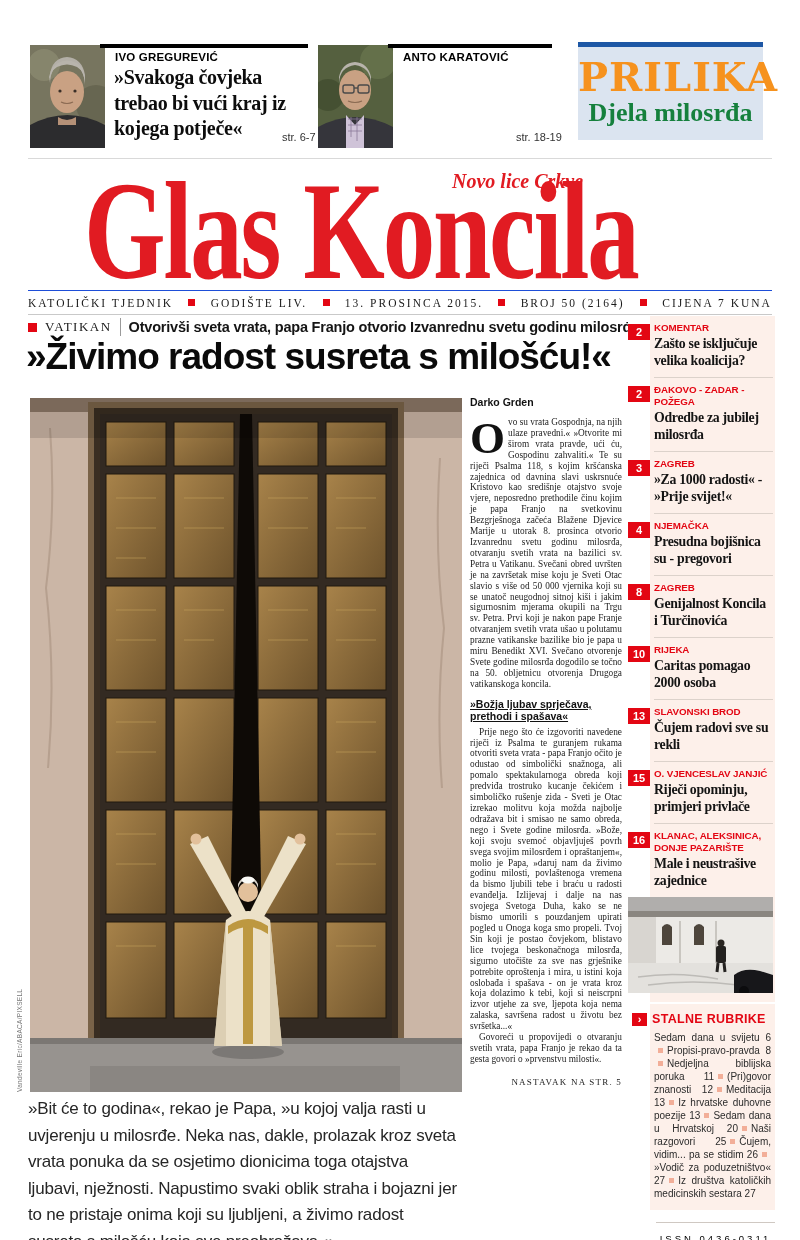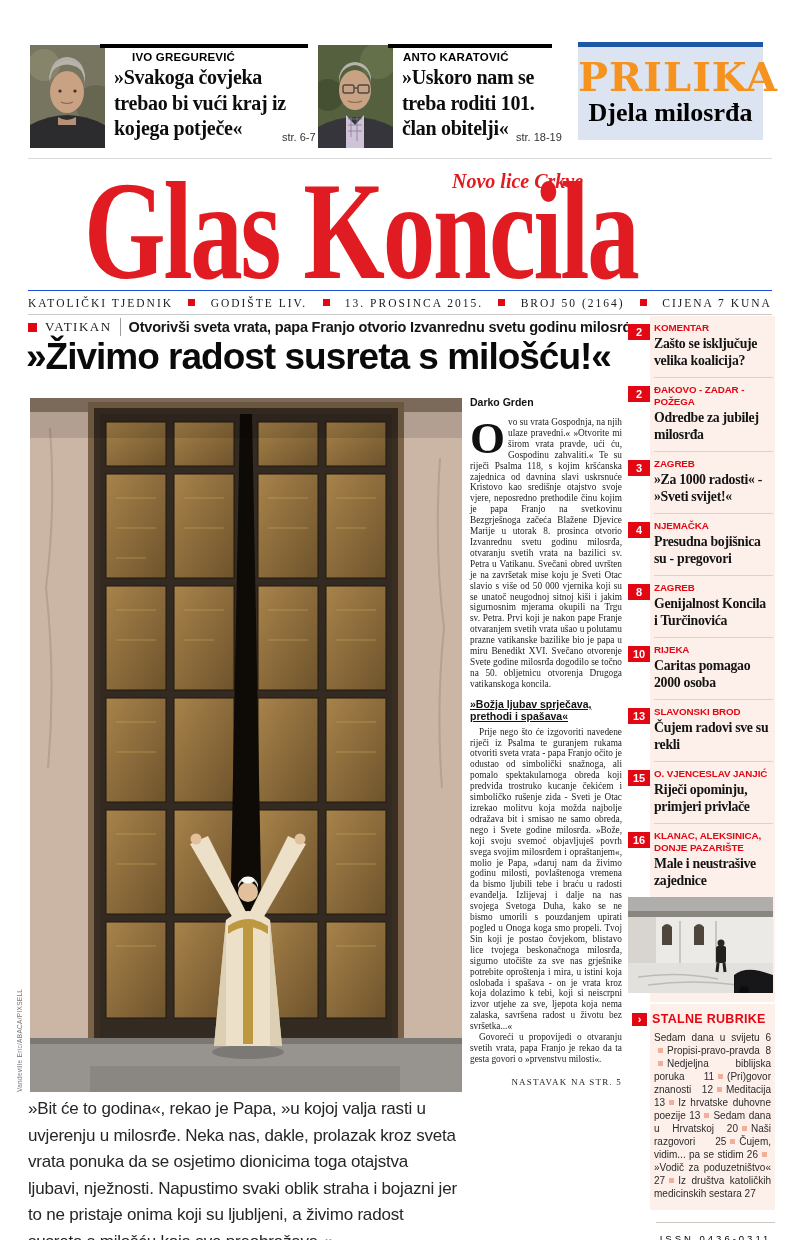--- a/index.html
+++ b/index.html
@@ -11,21 +11,21 @@
   .tz-photo{position:absolute;width:75px;height:103px;overflow:hidden;}
   .tz-bar{position:absolute;height:4px;background:#000;}
   .tz-name{position:absolute;font:bold 11.5px/13px "Liberation Sans",sans-serif;color:#000;letter-spacing:.2px;}
   .tz-title{position:absolute;font:bold 20px/25.5px "Liberation Serif",serif;color:#0d0d0d;letter-spacing:-.3px;}
   .tz-page{position:absolute;font:11px/12px "Liberation Sans",sans-serif;color:#333;}
 
   
   .suppl{position:absolute;left:578px;top:42px;width:185px;height:98px;background:#dbe4f0;
          border-top:5px solid #1d57a5;text-align:center;}
   .suppl-title{font:bold 40px/46px "DejaVu Serif",serif;color:#f6921e;letter-spacing:1px;margin-top:7px;}
-  .suppl-sub{font:bold 26px/30px "Liberation Serif",serif;color:#000000;margin-top:-2px;}
+  .suppl-sub{font:bold 26px/30px "Liberation Serif",serif;color:#15803d;margin-top:-2px;}
 
   .rule{position:absolute;left:28px;width:744px;height:1px;background:#d9d9d9;}
 
   
   .masthead{position:absolute;left:84px;top:161px;font:bold 140px/1 "Liberation Serif",serif;
             color:#e11b22;letter-spacing:-3px;transform:scaleX(.75);transform-origin:0 0;white-space:nowrap;}
   .mast-over{position:absolute;left:452px;top:170px;font:bold italic 20px/22px "Liberation Serif",serif;color:#e11b22;}
 
   
   .infobar{position:absolute;left:28px;top:290px;width:744px;height:25px;border-top:1px solid #1d4ed8;
@@ -100,21 +100,21 @@
       <path d="M20 40 Q20 18 37 17 Q54 18 55 40 L55 30 Q52 13 37 12 Q22 13 20 30 Z" fill="#b3afa7"></path>
       <path d="M19 38 Q18 24 28 18 Q37 13 47 18 Q56 24 55 38 Q54 26 47 22 Q37 17 27 22 Q20 26 19 38 Z" fill="#b8b4ac"></path>
       <circle cx="30" cy="46" r="1.6" fill="#3a2f28"></circle>
         <circle cx="45" cy="46" r="1.6" fill="#3a2f28"></circle>
       <path d="M31 57 Q37 60 43 57" stroke="#8a6a52" fill="none" stroke-width="1.2"></path>
       <path d="M0 103 L0 80 Q37 60 75 80 L75 103 Z" fill="#2c2c2e"></path>
       <path d="M28 72 Q37 78 46 72 L46 80 L28 80 Z" fill="#b59177"></path>
     </svg>
   </div>
   <div class="tz-bar" style="left:100px;top:44px;width:208px"></div>
-  <div class="tz-name" style="left:132px;top:51px">IVO GREGUREVIĆ</div>
+  <div class="tz-name" style="left:115px;top:51px">IVO GREGUREVIĆ</div>
   <div class="tz-title" style="left:114px;top:65px;width:202px">»Svakoga čovjeka trebao bi vući kraj iz kojega potječe«</div>
   <div class="tz-page" style="left:282px;top:131px">str. 6-7</div>
 
   <div class="tz-photo" style="left:318px;top:45px">
     <svg width="75" height="103" viewBox="0 0 75 103">
       <rect width="75" height="103" fill="#55603f"></rect>
       <circle cx="60" cy="16" r="18" fill="#6b7850" opacity=".7"></circle>
       <circle cx="10" cy="50" r="16" fill="#3f4a2e" opacity=".7"></circle>
       <ellipse cx="37" cy="45" rx="16" ry="20" fill="#c9a183"></ellipse>
       <path d="M21 38 Q22 22 37 20 Q52 22 53 38 L53 32 Q50 18 37 17 Q24 18 21 32 Z" fill="#b8b4ac"></path>
@@ -122,21 +122,20 @@
       <rect x="40" y="40" width="11" height="8" rx="2" fill="none" stroke="#4a4a4a" stroke-width="1.4"></rect>
       <path d="M36 43 L40 43" stroke="#4a4a4a" stroke-width="1.4"></path>
       <path d="M30 56 Q37 59 44 56" stroke="#8a6a52" fill="none" stroke-width="1.2"></path>
       <path d="M0 103 L0 82 Q37 62 75 82 L75 103 Z" fill="#35353b"></path>
       <path d="M28 70 L37 80 L46 70 L46 103 L28 103 Z" fill="#cfc3d8"></path>
       <path d="M30 74 L44 74 M30 80 L44 80 M30 86 L44 86 M33 72 L33 92 M39 72 L39 96" stroke="#8a7a9a" stroke-width=".8"></path>
     </svg>
   </div>
   <div class="tz-bar" style="left:388px;top:44px;width:164px"></div>
   <div class="tz-name" style="left:403px;top:51px">ANTO KARATOVIĆ</div>
-  <div class="tz-title" style="left:402px;top:65px;width:162px">»Uskoro nam se treba roditi 101. član obitelji«</div>
   <div class="tz-page" style="left:516px;top:131px">str. 18-19</div>
 
   <div class="suppl">
     <div class="suppl-title">PRILIKA</div>
     <div class="suppl-sub">Djela milosrđa</div>
   </div>
 
   <div class="rule" style="top:158px"></div>
 
   <div class="mast-over">Novo lice Crkve</div>
@@ -281,21 +280,21 @@
 
   <div class="sb-item">
     <span class="sb-num num">2</span>
     <div class="sb-sec sec">ĐAKOVO - ZADAR - POŽEGA</div>
     <div class="sb-ttl ttl">Odredbe za jubilej milosrđa</div>
   </div>
 
   <div class="sb-item">
     <span class="sb-num num">3</span>
     <div class="sb-sec sec">ZAGREB</div>
-    <div class="sb-ttl ttl">»Za 1000 radosti« - »Sveti svijet!«</div>
+    <div class="sb-ttl ttl">»Za 1000 radosti« - »Prije svijet!«</div>
   </div>
 
   <div class="sb-item">
     <span class="sb-num num">4</span>
     <div class="sb-sec sec">NJEMAČKA</div>
     <div class="sb-ttl ttl">Presudna bojišnica su - pregovori</div>
   </div>
 
   <div class="sb-item">
     <span class="sb-num num">8</span>

